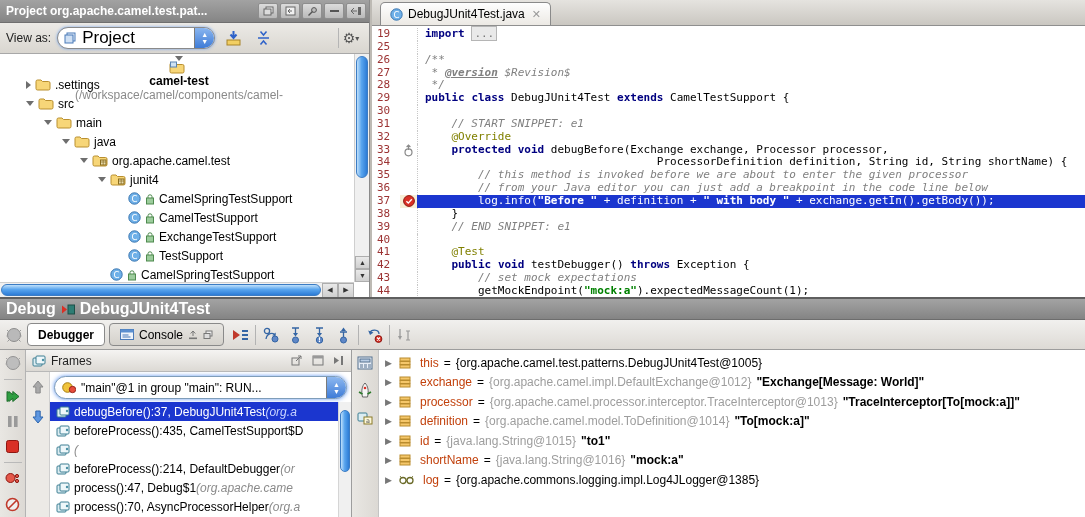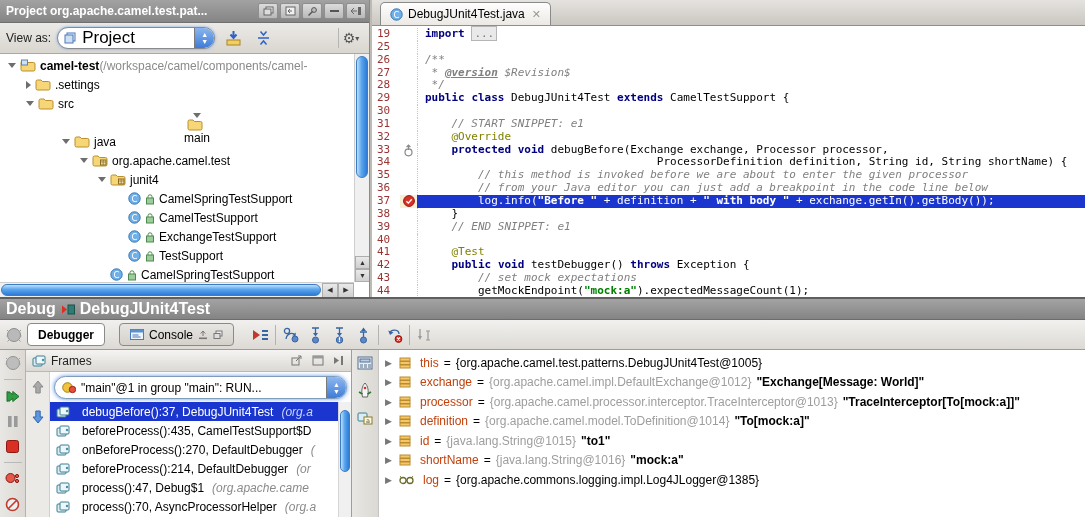--- a/index.html
+++ b/index.html
@@ -85,21 +85,21 @@
   .line.cur .t-s { font-weight:bold; }
 
   
   .debug-panel { height:220px; border-top:2px solid #5f5f5f; display:flex; flex-direction:column; background:#ebebeb; }
   .dbg-header { height:21px; background:linear-gradient(#a3a3a3,#848484); border-bottom:1px solid #6d6d6d;
                 display:flex; align-items:center; gap:5px; padding:0 6px; color:#fff; font-weight:bold; font-size:16px; }
   .dbg-toolbar { height:30px; background:linear-gradient(#f1f0ee,#dddad5); border-bottom:1px solid #9d9d9d;
                  display:flex; align-items:center; }
   .rerun-cell { width:27px; display:flex; justify-content:center; }
   .dtab { height:23px; border:1px solid #8a8a8a; border-radius:4px; display:flex; align-items:center; gap:5px;
-          padding:0 10px; font-size:12px; margin-right:14px; background:linear-gradient(#e8e6e2,#d4d1cb); }
+          padding:0 10px; font-size:12px; margin-right:4px; background:linear-gradient(#e8e6e2,#d4d1cb); }
   .dtab.active { background:#fff; font-weight:bold; }
   .dstep { width:24px; height:24px; display:flex; align-items:center; justify-content:center; }
   .dsep { width:1px; height:20px; background:#b3b3b3; margin:0 3px; }
 
   .dbg-body { flex:1; display:flex; min-height:0; }
   .dbg-left { width:26px; background:linear-gradient(90deg,#e9e7e3,#dcd9d4); border-right:1px solid #b3b3b3;
               display:flex; flex-direction:column; align-items:center; padding-top:4px; gap:7px; }
   .dbg-left hr { width:18px; border:none; border-top:1px solid #b9b9b9; margin:0; }
   .dicon { width:18px; height:18px; display:flex; align-items:center; justify-content:center; }
 
@@ -108,21 +108,21 @@
                   display:flex; align-items:center; gap:5px; padding:0 6px; font-size:12px; color:#222; }
   .ph-title { flex:1; }
   .ph-ic { display:flex; align-items:center; margin-left:4px; }
   .frames-body { flex:1; display:flex; min-height:0; }
   .fnav { width:24px; background:#eceae6; border-right:1px solid #cfcfcf; display:flex; flex-direction:column;
           align-items:center; padding-top:8px; gap:12px; }
   .fcontent { flex:1; position:relative; overflow:hidden; background:#fff; }
   .thread-select { margin:4px 4px 3px 4px; height:23px; background:#fff; border:1px solid #7f9db9; border-radius:12px;
                    box-shadow:0 0 4px rgba(80,140,240,.9); display:flex; align-items:center; padding-left:7px; overflow:hidden; }
   .thread-select .lbl { flex:1; font-size:12px; padding-left:5px; white-space:nowrap; overflow:hidden; }
-  .frow { height:19px; display:flex; align-items:center; gap:8px; padding-left:6px; font-size:12px; white-space:nowrap; }
+  .frow { height:19px; display:flex; align-items:center; gap:0; padding-left:6px; font-size:12px; white-space:nowrap; }
   .frow .pkg { font-style:italic; color:#8a8a8a; }
   .frow.sel { background:#1b36cf; color:#fff; }
   .frow.sel .pkg { color:#c9d4ff; }
   .fscroll { position:absolute; top:30px; right:0; bottom:0; width:13px; background:#f0f0f0; border-left:1px solid #d5d5d5; }
   .fthumb { position:absolute; top:8px; left:1px; width:10px; height:62px; border-radius:6px;
             background:linear-gradient(90deg,#bfe0fb,#59a5ee 45%,#2d7cd6); border:1px solid #3b7cc4; }
 
   .variables { flex:1; display:flex; flex-direction:column; background:#fff; min-width:0; }
   .vars-body { flex:1; display:flex; min-height:0; }
   .vtools { width:27px; background:linear-gradient(90deg,#e9e7e3,#dcd9d4); border-right:1px solid #c4c4c4;
@@ -204,21 +204,21 @@
         <span class="gear-wrap">
           <span class="pp-sep"></span>
           <span class="tool-ic">
               <span class="gear-glyph">⚙</span>
               <span class="caret">▾</span>
             </span>
         </span>
       </div>
       <div class="pp-tree">
         <div class="tree-rows">
-            <div class="trow" style="padding-left: 4px;">
+            <div class="trow" style="padding-left: 4px; flex-direction: column;">
               <span class="tri d"></span>
               <span class="ticon">
                 <svg width="16" height="13">
                   <path d="M1 3.5 Q1 2 2.5 2 H6 L7.5 3.5 H13.5 Q15 3.5 15 5 V10.5 Q15 12 13.5 12 H2.5 Q1 12 1 10.5 z" fill="#f7d678" stroke="#b98f2f"></path>
                   <rect x="1.5" y="1" width="6" height="5" fill="#cfe2f3" stroke="#5b84b1"></rect>
                 </svg>
               </span>
               <span class="tlabel b">camel-test</span>
               <span class="tsuffix"> (/workspace/camel/components/camel-</span>
             </div>
@@ -233,21 +233,21 @@
             </div>
             <div class="trow" style="padding-left: 22px;">
               <span class="tri d"></span>
               <span class="ticon">
                 <svg width="16" height="13">
                   <path d="M1 3.5 Q1 2 2.5 2 H6 L7.5 3.5 H13.5 Q15 3.5 15 5 V10.5 Q15 12 13.5 12 H2.5 Q1 12 1 10.5 z" fill="#f7d678" stroke="#b98f2f"></path>
                 </svg>
               </span>
               <span class="tlabel">src</span>
             </div>
-            <div class="trow" style="padding-left: 40px; flex-direction: column;">
+            <div class="trow" style="padding-left: 40px;">
               <span class="tri d"></span>
               <span class="ticon">
                 <svg width="16" height="13">
                   <path d="M1 3.5 Q1 2 2.5 2 H6 L7.5 3.5 H13.5 Q15 3.5 15 5 V10.5 Q15 12 13.5 12 H2.5 Q1 12 1 10.5 z" fill="#f7d678" stroke="#b98f2f"></path>
                 </svg>
               </span>
               <span class="tlabel">main</span>
             </div>
             <div class="trow" style="padding-left: 58px;">
               <span class="tri d"></span>
@@ -628,21 +628,20 @@
                   <span>beforeProcess():435, CamelTestSupport$D</span>
                 </div>
                 <div class="frow">
                   <span class="ticon">
                     <svg width="14" height="12">
                       <rect x="1" y="3" width="9" height="8" rx="1" fill="#dcedf2" stroke="#3d7f93"></rect>
                       <rect x="4" y="1" width="9" height="8" rx="1" fill="#eef7fa" stroke="#3d7f93"></rect>
                       <circle cx="11" cy="5" r="1.2" fill="#4a90a4"></circle>
                     </svg>
                   </span>
-                  <span>onBeforeProcess():270, DefaultDebugger </span>
                   <span class="pkg">(</span>
                 </div>
                 <div class="frow">
                   <span class="ticon">
                     <svg width="14" height="12">
                       <rect x="1" y="3" width="9" height="8" rx="1" fill="#dcedf2" stroke="#3d7f93"></rect>
                       <rect x="4" y="1" width="9" height="8" rx="1" fill="#eef7fa" stroke="#3d7f93"></rect>
                       <circle cx="11" cy="5" r="1.2" fill="#4a90a4"></circle>
                     </svg>
                   </span>

